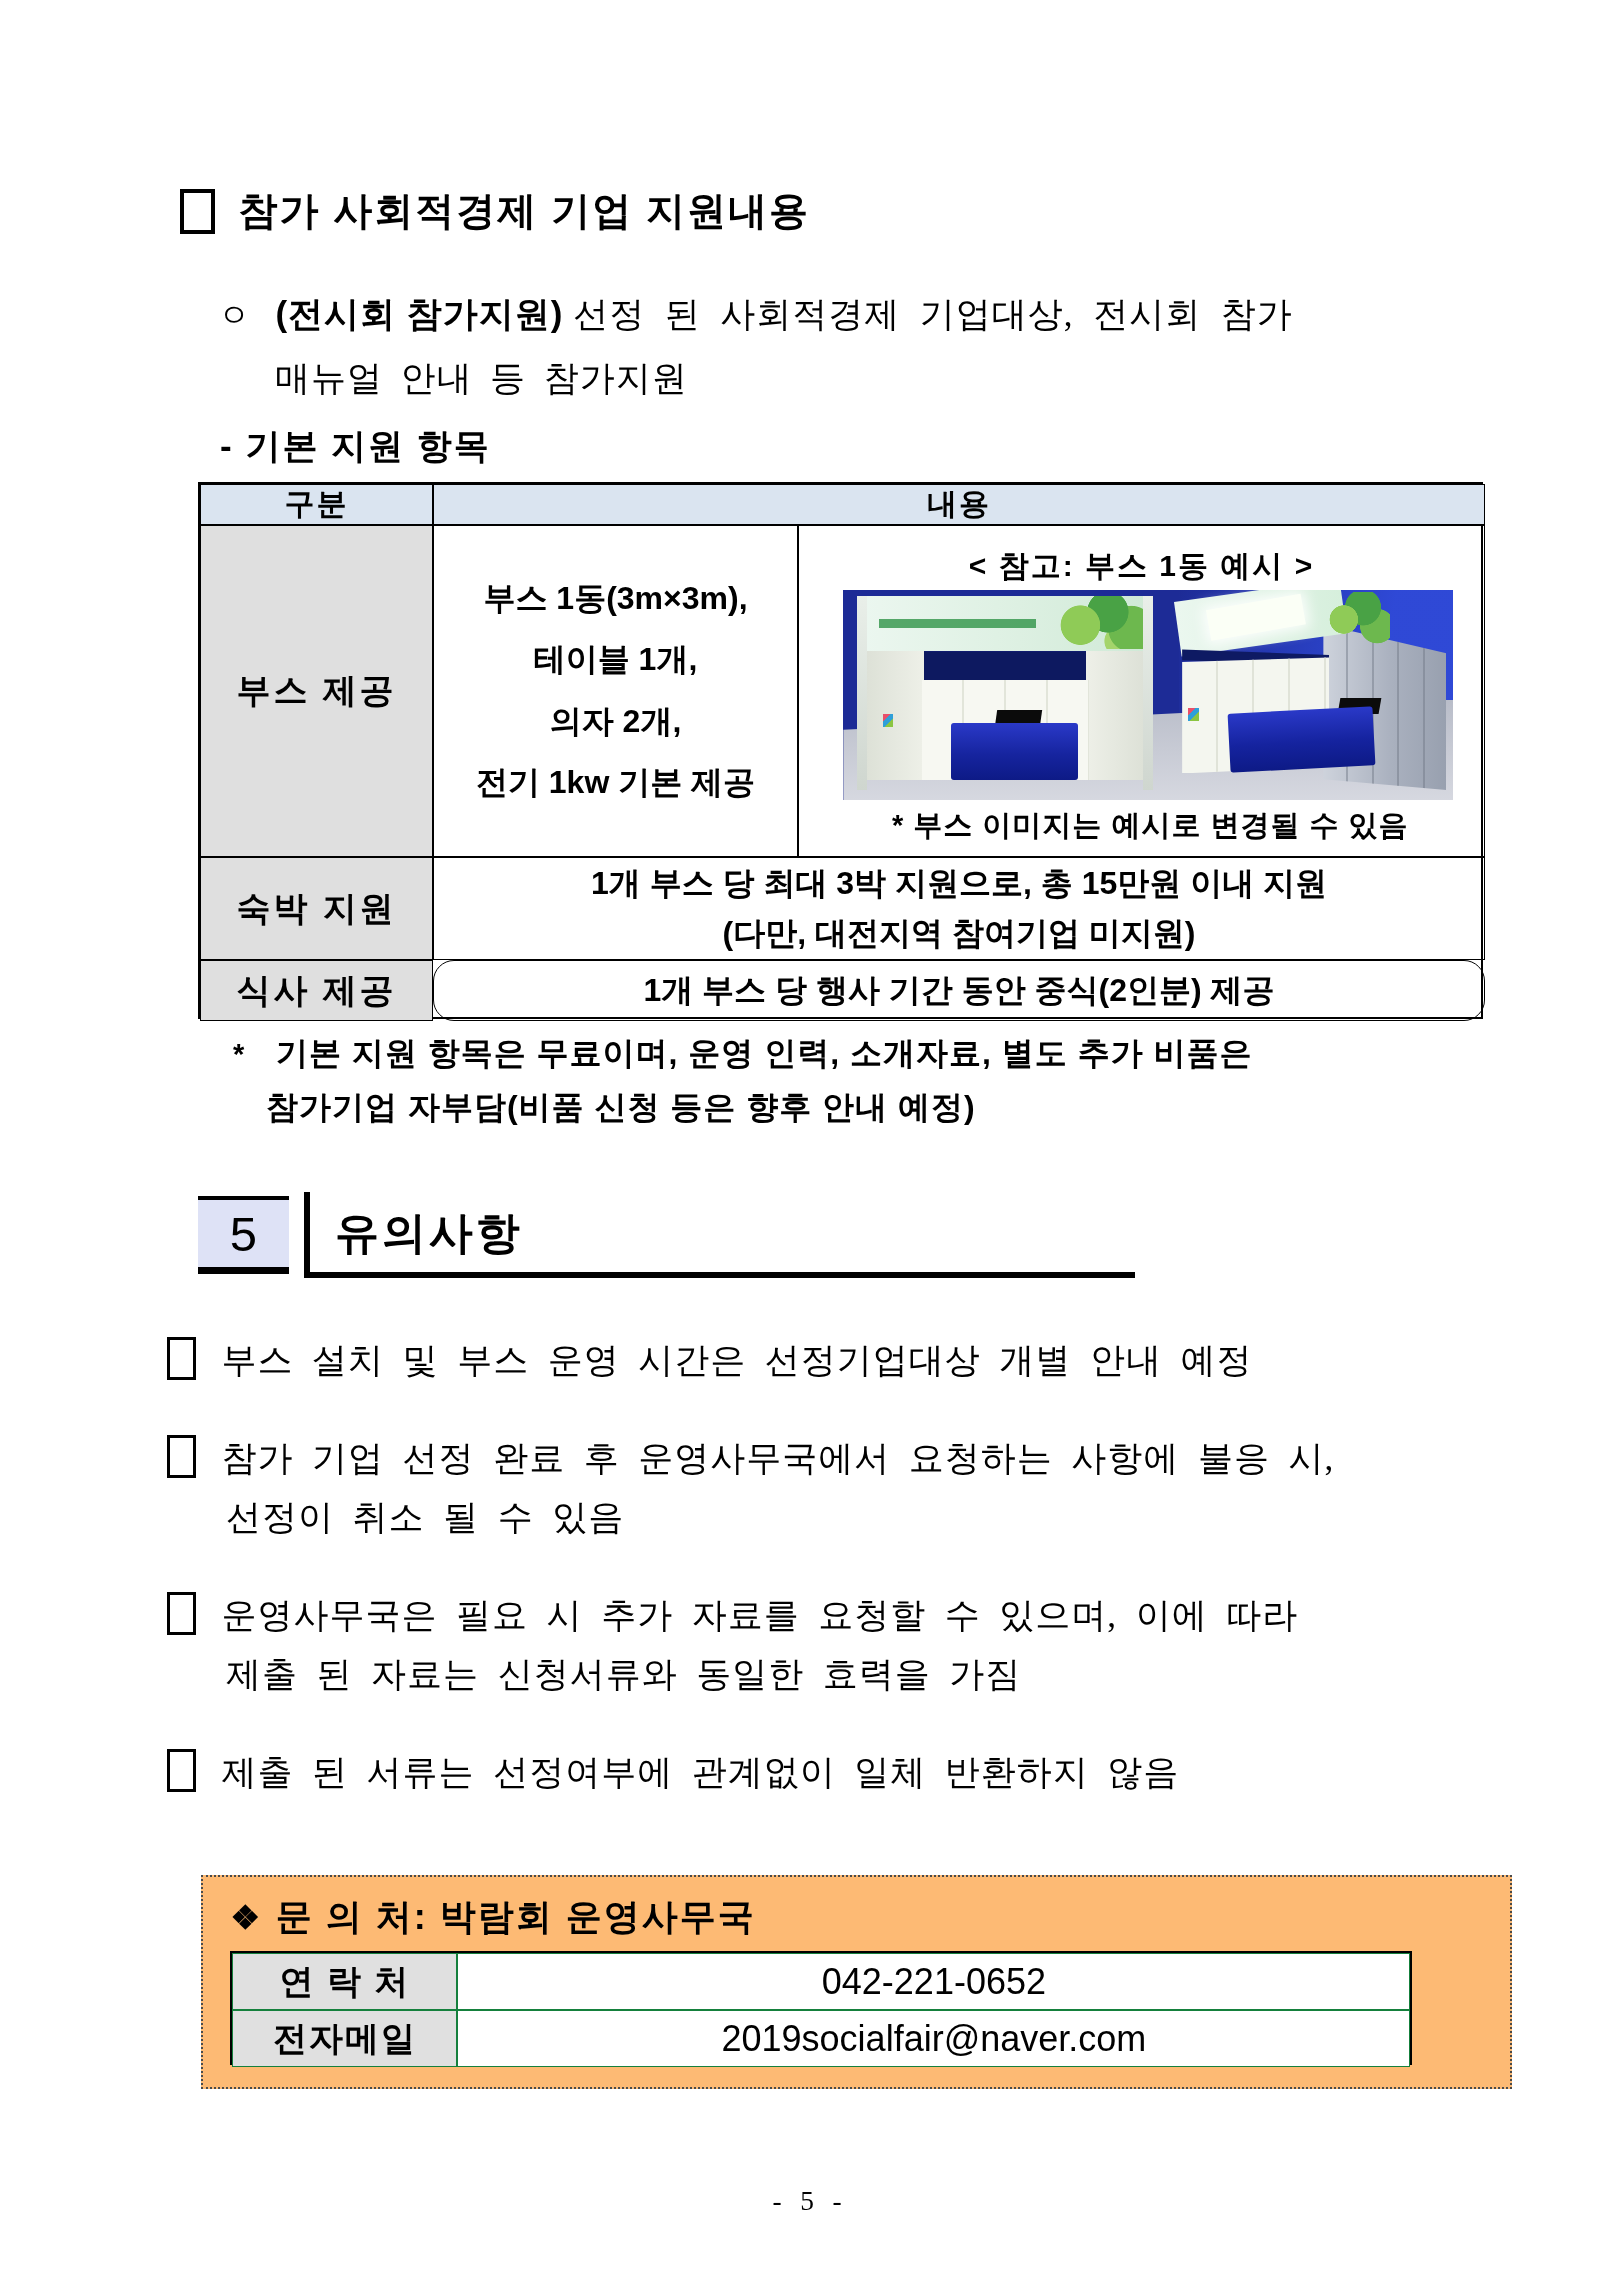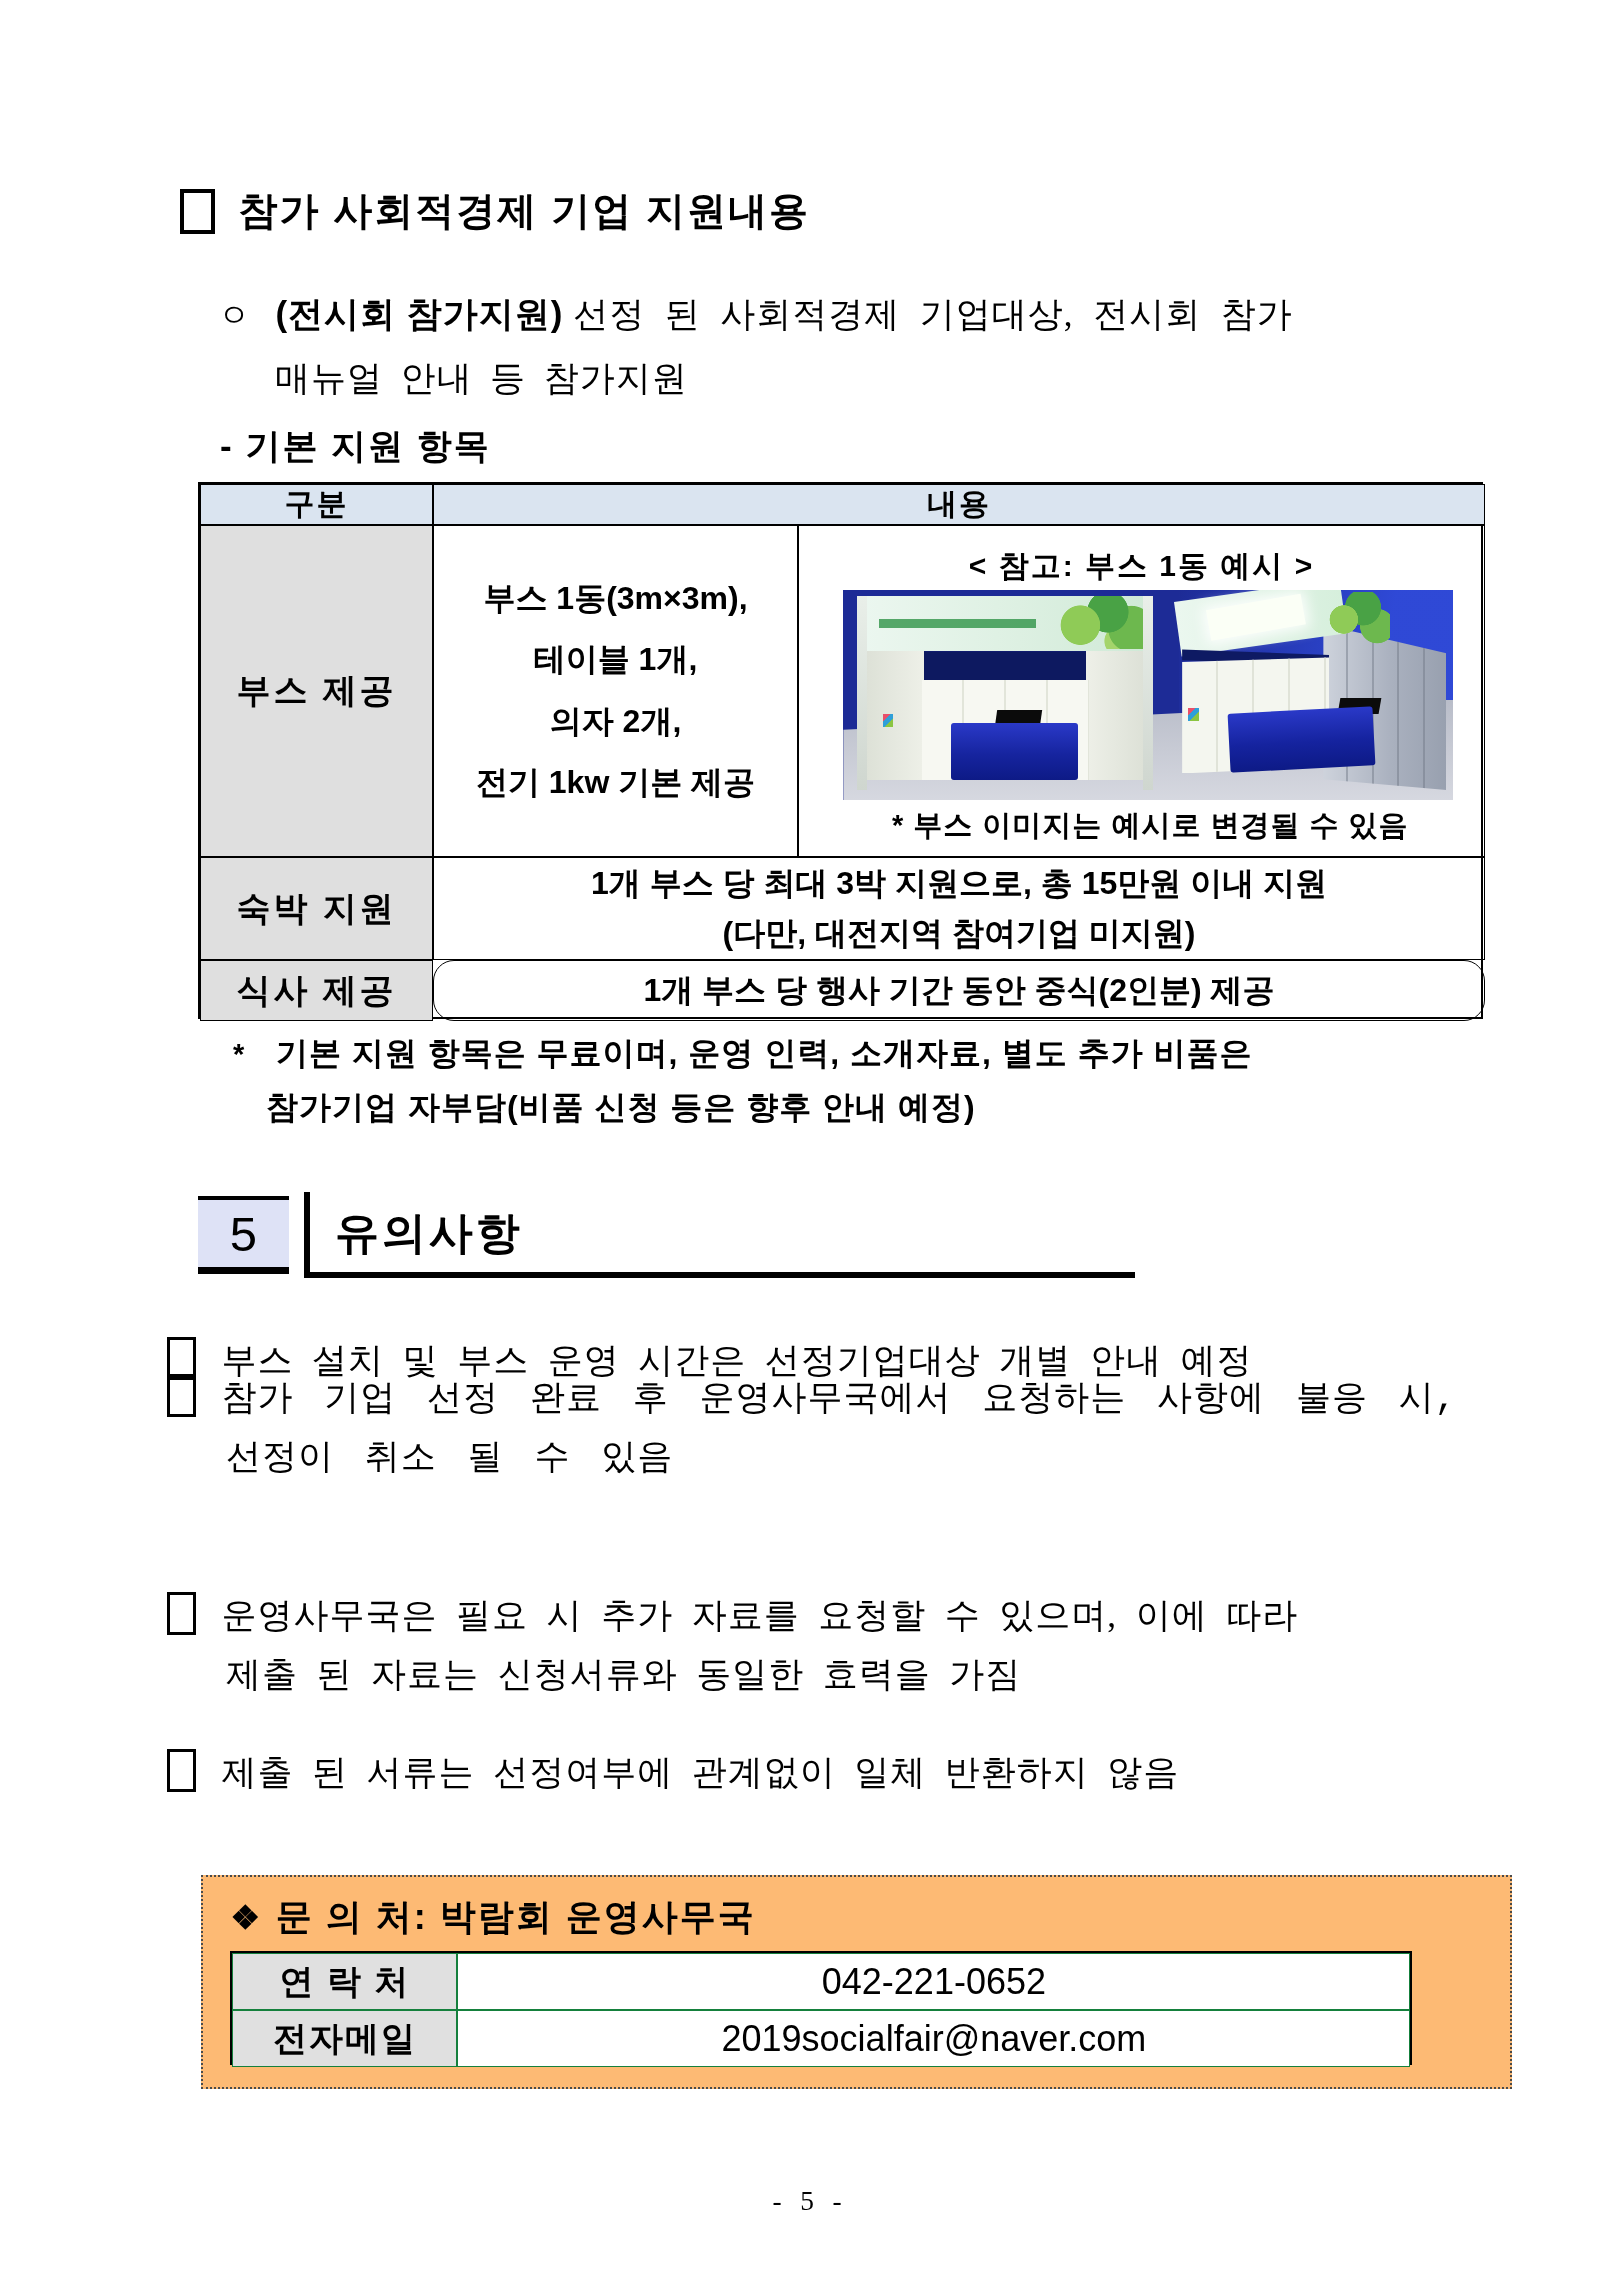--- a/index.html
+++ b/index.html
@@ -107,21 +107,21 @@
   .sec-vline{position:absolute;left:304px;top:1192px;width:5.9px;height:86px;background:#000;}
   .sec-title{position:absolute;left:335px;top:1204px;font-size:44px;font-weight:bold;letter-spacing:2.9px;}
   .sec-underline{position:absolute;left:304px;top:1272px;width:831px;height:5.9px;background:#000;}
 
   
   .notice{position:absolute;left:167px;width:1313px;font-family:"Liberation Serif",serif;
     font-size:35px;line-height:59px;letter-spacing:1px;word-spacing:8.8px;}
   .notice .sq{display:inline-block;width:29px;height:43px;border:3.9px solid #000;box-sizing:border-box;
     margin-right:25.5px;vertical-align:-7.8px;}
   .notice .l2{padding-left:59px;}
-  .n1{top:1331px;} .n2{top:1371px;font-family:Liberation Mono, monospace;} .n3{top:1586px;} .n4{top:1743px;}
+  .n1{top:1331px;} .n2{top:1429px;} .n3{top:1586px;} .n4{top:1743px;}
 
   
   .contact{position:absolute;left:201px;top:1875px;width:1311px;height:214px;background:#fdba74;
     border:2px dotted #4a4a4a;box-sizing:border-box;}
   .contact-title{position:absolute;left:27.4px;top:15.7px;font-size:36px;font-weight:bold;letter-spacing:2px;}
   .contact-title .dm{margin-right:13.7px;font-size:33px;}
   .contact-tbl{position:absolute;left:27.4px;top:74px;width:1182px;height:114px;
     display:grid;grid-template-columns:225px 1fr;grid-template-rows:57px 57px;
     border:2px solid #000;box-sizing:border-box;}
   .contact-tbl > div{border:1px solid #15803d;box-sizing:border-box;display:flex;align-items:center;justify-content:center;}

